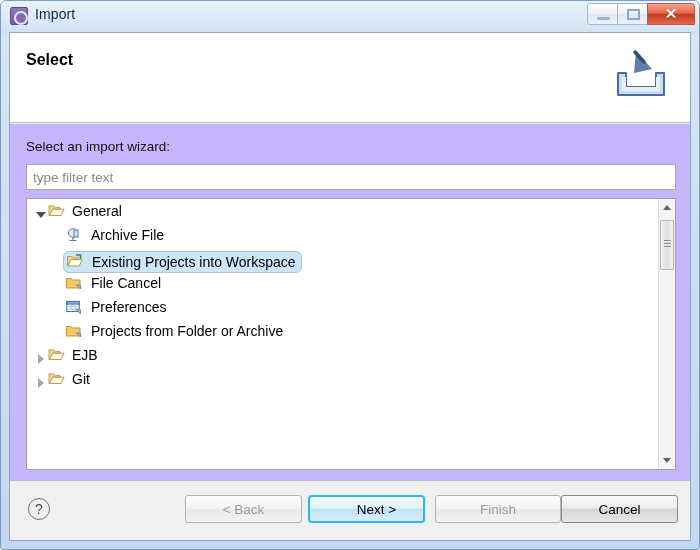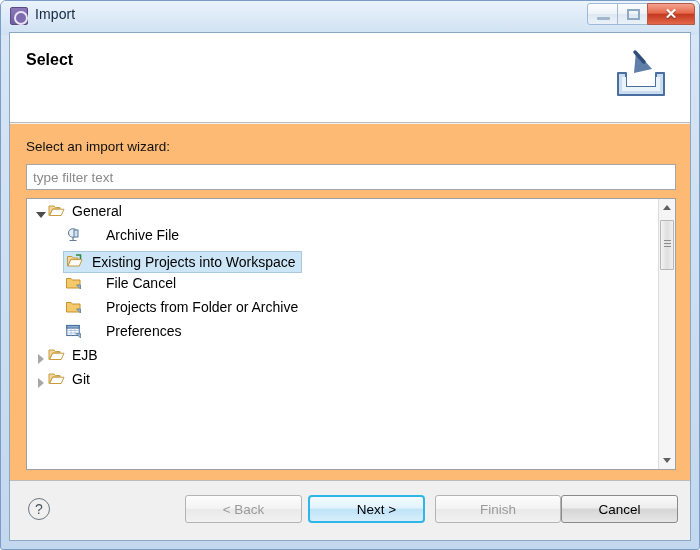--- a/index.html
+++ b/index.html
@@ -101,21 +101,21 @@
     font-size: 13.5px; color: #1a1a1a;
   }
   .header-icon {
     position: absolute; right: 14px; top: 10px;
     width: 70px; height: 66px;
   }
 
   
   .content {
     position: absolute; left: 0; top: 91px; right: 0; bottom: 60px;
-    background: #fdba74;
+    background: #c4b5fd;
   }
   .field-label {
     position: absolute; left: 16px; top: 15px;
     font-size: 13.5px; color: #111;
   }
   .filter-box {
     position: absolute; left: 16px; top: 40px; right: 14px; height: 26px;
     background: #ffffff;
     border: 1px solid #a6a6a6;
     font-size: 13.5px; color: #8a8a8a;
@@ -167,28 +167,28 @@
     content: "";
     position: absolute; left: 5px; top: 7px;
     width: 0; height: 0;
     border-top: 5px solid transparent;
     border-bottom: 5px solid transparent;
     border-left: 6px solid #a7a7a7;
   }
   .ticon { width: 20px; height: 18px; flex: 0 0 20px; position: relative; margin-right: 2px; }
   .tlabel { padding-left: 2px; }
 
-  .tnode.child { padding-left: 38px; gap: 15px; }
+  .tnode.child { padding-left: 38px; }
   .tnode.child .ticon { margin-right: 4px; }
 
   .sel-pill {
     display: inline-flex; align-items: center;
     background: #cde6f7;
     border: 1px solid #a8c8e0;
-    border-radius: 0;
+    border-radius: 6px;
     padding: 1px 5px 1px 2px;
     margin-left: -2px;
   }
   .sel-pill .ticon { margin-right: 3px; }
 
   
   .vscroll {
     position: absolute; right: 0; top: 0; bottom: 0; width: 17px;
     background: #f5f5f5;
     border-left: 1px solid #dcdcdc;
@@ -325,33 +325,33 @@
             </div>
             <div class="tnode child">
               <span class="ticon"><svg viewBox="0 0 18 16" width="18" height="16">
                   <path d="M1.5 13 L1.5 3.5 L6 3.5 L7.3 5 L15 5 L15 13 Z" fill="#f5c86a" stroke="#c7912f" stroke-width="1"></path>
                   <path d="M11.5 10 L15.5 10 L15.5 14 Z" fill="#9ab6d4" stroke="#5e7d9c" stroke-width=".8"></path>
                 </svg></span>
               <span class="tlabel">File Cancel</span>
             </div>
             <div class="tnode child">
               <span class="ticon"><svg viewBox="0 0 18 16" width="18" height="16">
-                  <path d="M1.5 13 L1.5 3.5 L6 3.5 L7.3 5 L15 5 L15 13 Z" fill="#f5c86a" stroke="#c7912f" stroke-width="1"></path>
-                  <path d="M11.5 10 L15.5 10 L15.5 14 Z" fill="#9ab6d4" stroke="#5e7d9c" stroke-width=".8"></path>
-                </svg></span>
-              <span class="tlabel">Projects from Folder or Archive</span>
-            </div>
-            <div class="tnode child">
-              <span class="ticon"><svg viewBox="0 0 18 16" width="18" height="16">
                   <rect x="1.8" y="2.5" width="12.4" height="10" fill="#ffffff" stroke="#4a6f9e" stroke-width="1.1"></rect>
                   <rect x="1.8" y="2.5" width="12.4" height="2.6" fill="#8fb4d6" stroke="#4a6f9e" stroke-width="1.1"></rect>
                   <path d="M1.8 7.5 H14.2 M1.8 10 H14.2 M6 5.1 V12.5 M10 5.1 V12.5" stroke="#a8c2da" stroke-width=".9"></path>
                   <path d="M11 10.5 L15.5 10.5 L15.5 15 Z" fill="#9ab6d4" stroke="#5e7d9c" stroke-width=".8"></path>
                 </svg></span>
               <span class="tlabel">Preferences</span>
+            </div>
+            <div class="tnode child">
+              <span class="ticon"><svg viewBox="0 0 18 16" width="18" height="16">
+                  <path d="M1.5 13 L1.5 3.5 L6 3.5 L7.3 5 L15 5 L15 13 Z" fill="#f5c86a" stroke="#c7912f" stroke-width="1"></path>
+                  <path d="M11.5 10 L15.5 10 L15.5 14 Z" fill="#9ab6d4" stroke="#5e7d9c" stroke-width=".8"></path>
+                </svg></span>
+              <span class="tlabel">Projects from Folder or Archive</span>
             </div>
             <div class="tnode">
               <span class="twist collapsed"></span>
               <span class="ticon"><svg viewBox="0 0 18 16" width="18" height="16">
                   <path d="M1 12.5 L1 3 L6 3 L7.4 4.6 L12 4.6 L12 6 L4.6 6 L1.6 12.5 Z" fill="#f6d79b" stroke="#c79a3e" stroke-width="1"></path>
                   <path d="M4.6 6.2 L16 6.2 L13.2 12.5 L1.6 12.5 Z" fill="#ffffff" stroke="#c79a3e" stroke-width="1"></path>
                 </svg></span>
               <span class="tlabel">EJB</span>
             </div>
             <div class="tnode">

